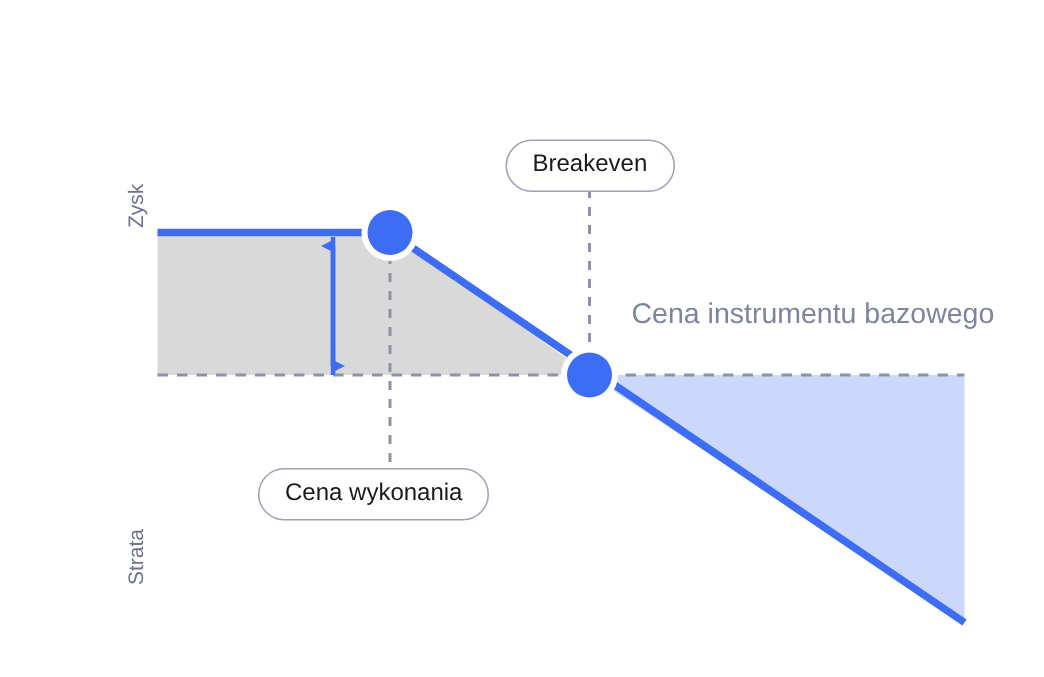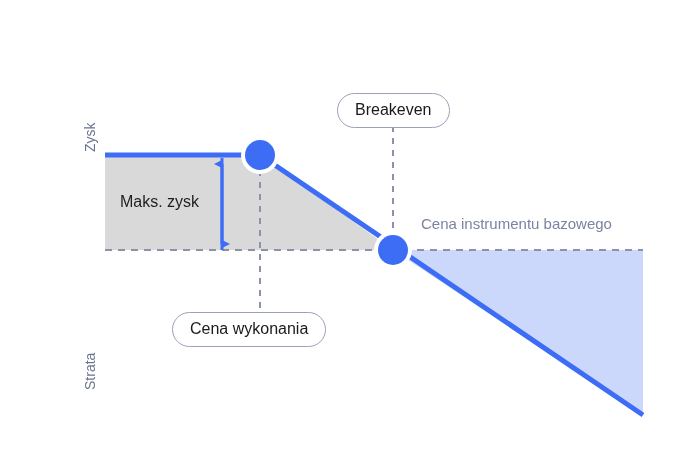--- a/index.html
+++ b/index.html
@@ -43,22 +43,22 @@
     top: 152px;
     transform: rotate(-90deg);
   }
   #ylabel-loss {
     left: 82px;
     top: 390px;
     transform: rotate(-90deg);
   }
   #xaxis-label {
     left: 421px;
-    top: 215px;
-    font-size: 15px;
+    top: 199px;
+    font-size: 19px;
     color: #7b84a0;
   }
   #maxprofit-label {
     position: absolute;
     left: 120px;
     top: 193px;
     font-size: 16px;
     color: #1f1f1f;
     white-space: nowrap;
   }
@@ -128,19 +128,18 @@
     <circle cx="393" cy="250" r="19" fill="#ffffff"></circle>
     <circle cx="393" cy="250" r="15" fill="#3d6cf5"></circle>
   </svg>
 
   <div class="axis-name" id="ylabel-profit">Zysk</div>
 
   <div class="axis-name" id="ylabel-loss">Strata</div>
 
   <div id="xaxis-label" class="axis-name">Cena instrumentu bazowego</div>
 
-  <div id="maxprofit-label">Maks. zysk</div>
 
   <div class="pill" id="pill-strike">Cena wykonania</div>
 
   <div class="pill" id="pill-breakeven">Breakeven</div>
 
 </div>
 
 </body></html>

